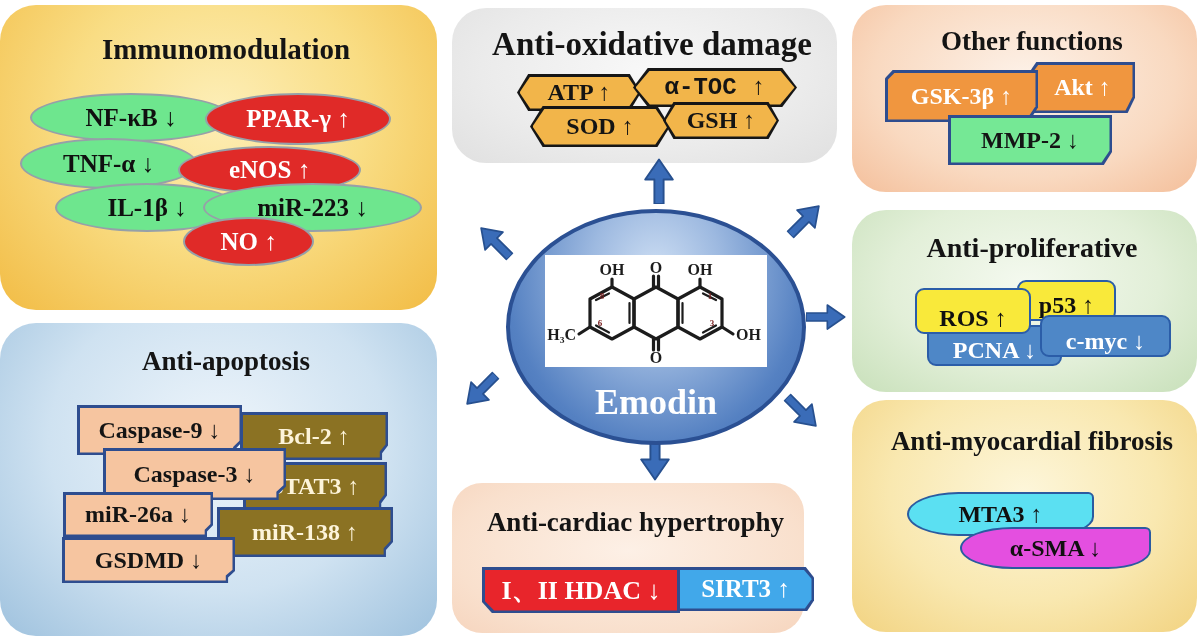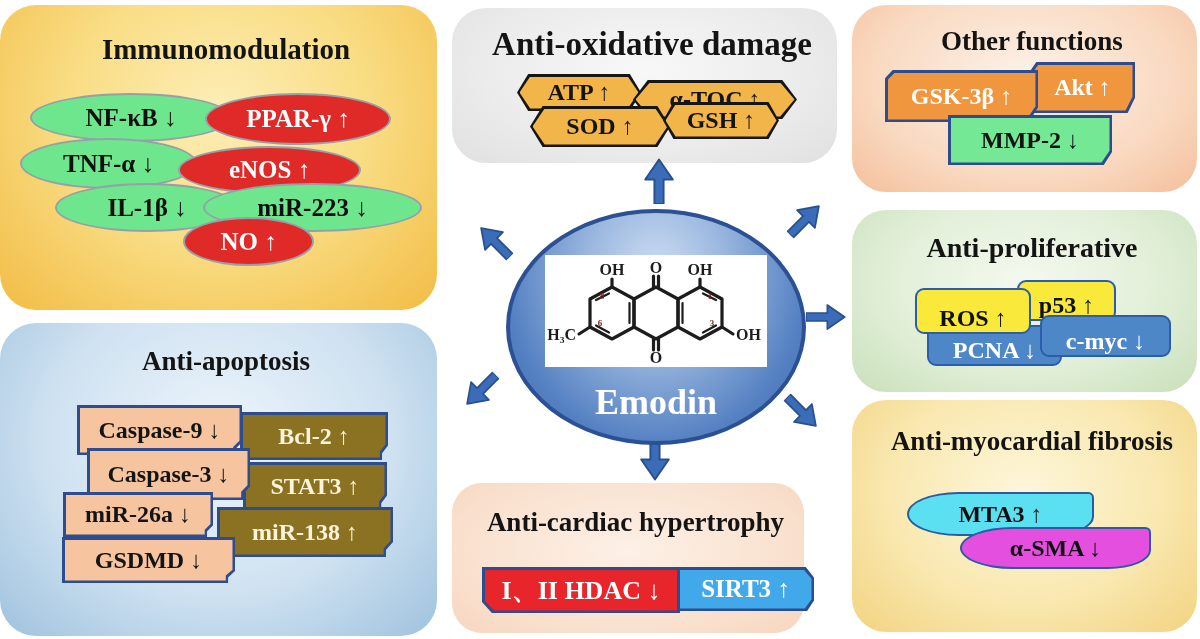--- a/index.html
+++ b/index.html
@@ -84,21 +84,21 @@
       <div class="in">
           <span class="item-txt">miR-138 ↑</span>
         </div>
       </div>
     <div class="cut" style="left:77px;top:82px;width:165px;height:50px;--fill:#f6c5a0;--cp:polygon(0 0,100% 0,100% 74%,96% 88%,96% 100%,0 100%);">
       <div class="bg"></div>
       <div class="in">
           <span class="item-txt">Caspase-9 ↓</span>
         </div>
       </div>
-    <div class="cut" style="left:87px;top:125px;width:163px;height:52px;--fill:#f6c5a0;--cp:polygon(0 0,100% 0,100% 74%,96% 88%,96% 100%,0 100%);">
+    <div class="cut" style="left:103px;top:125px;width:163px;height:52px;padding-left:20px;--fill:#f6c5a0;--cp:polygon(0 0,100% 0,100% 74%,96% 88%,96% 100%,0 100%);">
       <div class="bg"></div>
       <div class="in">
           <span class="item-txt">Caspase-3 ↓</span>
         </div>
       </div>
     <div class="cut" style="left:63px;top:169px;width:150px;height:45px;--fill:#f6c5a0;--cp:polygon(0 0,100% 0,100% 74%,96% 88%,96% 100%,0 100%);">
       <div class="bg"></div>
       <div class="in">
           <span class="item-txt">miR-26a ↓</span>
         </div>
@@ -113,21 +113,21 @@
 
   <div class="panel" style="left:452px;top:8px;width:385px;height:155px;border-radius:34px;
               background:radial-gradient(ellipse at 50% 40%, #f8f8f8 0%, #ebebeb 60%, #e0e0e0 100%);">
     <div class="ptitle" style="top:20px;font-size:33px;">Anti-oxidative damage</div>
     <div class="cut" style="left:65px;top:66px;width:124px;height:37px;--bc:#161616;--fill:#f2b54a;--cp:polygon(0 50%,9% 0,91% 0,100% 50%,91% 100%,9% 100%);">
       <div class="bg"></div>
       <div class="in">
           <span class="item-txt">ATP ↑</span>
         </div>
       </div>
-    <div class="cut" style="left:181px;top:72px;width:164px;height:39px;--bc:#161616;--fill:#f2b54a;--cp:polygon(0 50%,9% 0,91% 0,100% 50%,91% 100%,9% 100%);">
+    <div class="cut" style="left:181px;top:60px;width:164px;height:39px;font-family:Liberation Mono, monospace;--bc:#161616;--fill:#f2b54a;--cp:polygon(0 50%,9% 0,91% 0,100% 50%,91% 100%,9% 100%);">
       <div class="bg"></div>
       <div class="in">
           <span class="item-txt">α-TOC ↑</span>
         </div>
       </div>
     <div class="cut" style="left:78px;top:98px;width:140px;height:41px;--bc:#161616;--fill:#f2b54a;--cp:polygon(0 50%,9% 0,91% 0,100% 50%,91% 100%,9% 100%);">
       <div class="bg"></div>
       <div class="in">
           <span class="item-txt">SOD ↑</span>
         </div>

